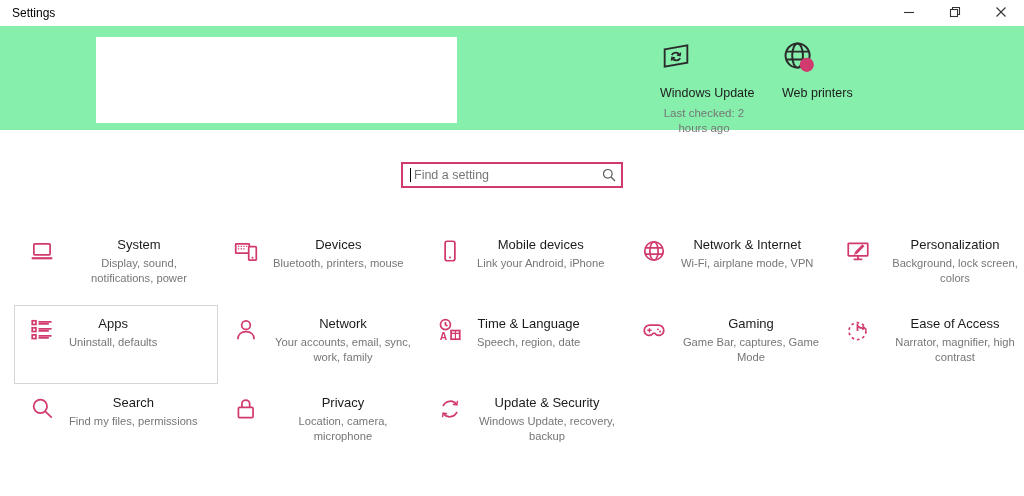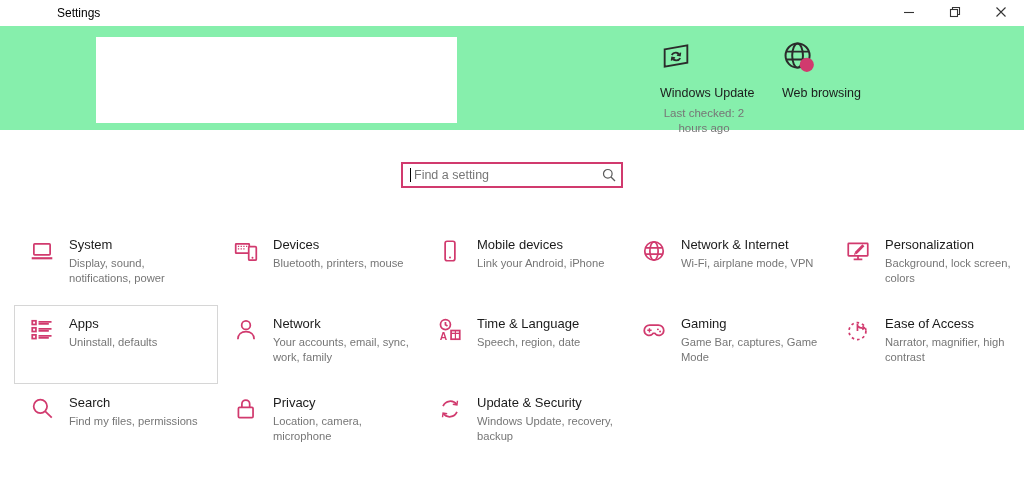--- a/index.html
+++ b/index.html
@@ -1,21 +1,21 @@
 <!DOCTYPE html>
 <html style="--accent: #d13a6e;"><head>
 <meta charset="utf-8">
 <style>
   :root{ --accent:#d13a6e; --ink:#1b1b1b; --sub:#767676; --dark-icon:#2b2b2b; }
   *{box-sizing:border-box; margin:0; padding:0;}
   html,body{width:1024px;height:496px;overflow:hidden;background:#fff;
     font-family:"Liberation Sans","DejaVu Sans",sans-serif;-webkit-font-smoothing:antialiased;}
 
   
-  .titlebar{height:26px;background:#fff;display:flex;align-items:center;position:relative;margin-left:45px;}
+  .titlebar{height:26px;background:#fff;display:flex;align-items:center;position:relative;}
   .titlebar .title{font-size:12px;color:#000;padding-left:12px;}
   .win-controls{position:absolute;right:0;top:0;height:26px;display:flex;align-items:stretch;}
   .win-btn{width:46px;display:flex;align-items:center;justify-content:center;cursor:default;}
   .win-btn svg{stroke:#333;fill:none;stroke-width:1.1;}
 
   
   .header{height:104px;background:#f1f1f1;position:relative;}
   .user-card{position:absolute;left:96px;top:11px;width:361px;height:86px;background:#fff;}
   .qa{position:absolute;top:14px;width:100px;}
   .qa.wu{left:660px;} .qa.wb{left:782px;}
@@ -28,21 +28,21 @@
   .search-wrap{width:222px;margin:32px auto 0;position:relative;}
   .search-input{width:100%;height:26px;border:2px solid var(--accent);background:#fff;
     font-family:inherit;font-size:12.5px;color:#222;padding:0 28px 0 11px;outline:none;}
   .search-input::placeholder{color:#767676;opacity:1;}
   .caret{position:absolute;left:9px;top:6px;width:1px;height:14px;background:#000;}
   .search-glass{position:absolute;right:7px;top:6px;}
   .search-glass svg{stroke:#5a5a5a;fill:none;stroke-width:1.2;}
 
   
   .tiles{margin-top:38px;padding-left:14px;display:grid;
-    grid-template-columns:repeat(5,204px);grid-auto-rows:79px;}
+    grid-template-columns:repeat(5,204px);grid-auto-rows:79px;text-align:center;}
   .tile{display:flex;align-items:flex-start;padding:10px 8px 0 14px;border:1px solid transparent;cursor:default;}
   .tile.highlighted{border:1px solid #d6d6d6;}
   .ticon{width:26px;height:26px;flex:0 0 26px;margin-right:14px;margin-top:1px;}
   .ticon svg{stroke:var(--accent);fill:none;stroke-width:1.6;width:26px;height:26px;}
   .ttext{display:flex;flex-direction:column;}
   .ttitle{font-size:13px;color:var(--ink);margin-bottom:4px;}
   .tsub{font-size:11.2px;color:var(--sub);line-height:1.35;max-width:140px;}
   .tile-personalization .tsub{max-width:156px;}
 </style>
 </head>
@@ -95,21 +95,21 @@
 
   <div class="qa wb">
     <div class="qa-icon">
       <svg width="34" height="34" viewBox="0 0 24 24">
         <circle cx="11" cy="11" r="8.5"></circle>
         <ellipse cx="11" cy="11" rx="3.8" ry="8.5"></ellipse>
         <path d="M3 8.2h16M3 13.8h16"></path>
         <circle cx="17.5" cy="17.5" r="5" fill="#d13a6e" stroke="none"></circle>
       </svg>
     </div>
-    <div class="qa-title">Web browsing</div>
+    <div class="qa-title">Web printers</div>
   </div>
 </div>
 
 <div class="search-wrap">
   <input class="search-input" type="text" placeholder="Find a setting" style="">
   <div class="caret"></div>
   <span class="search-glass">
     <svg width="14" height="14" viewBox="0 0 14 14">
         <circle cx="5.8" cy="5.8" r="4.3"></circle>
         <path d="M9 9l4 4"></path>

